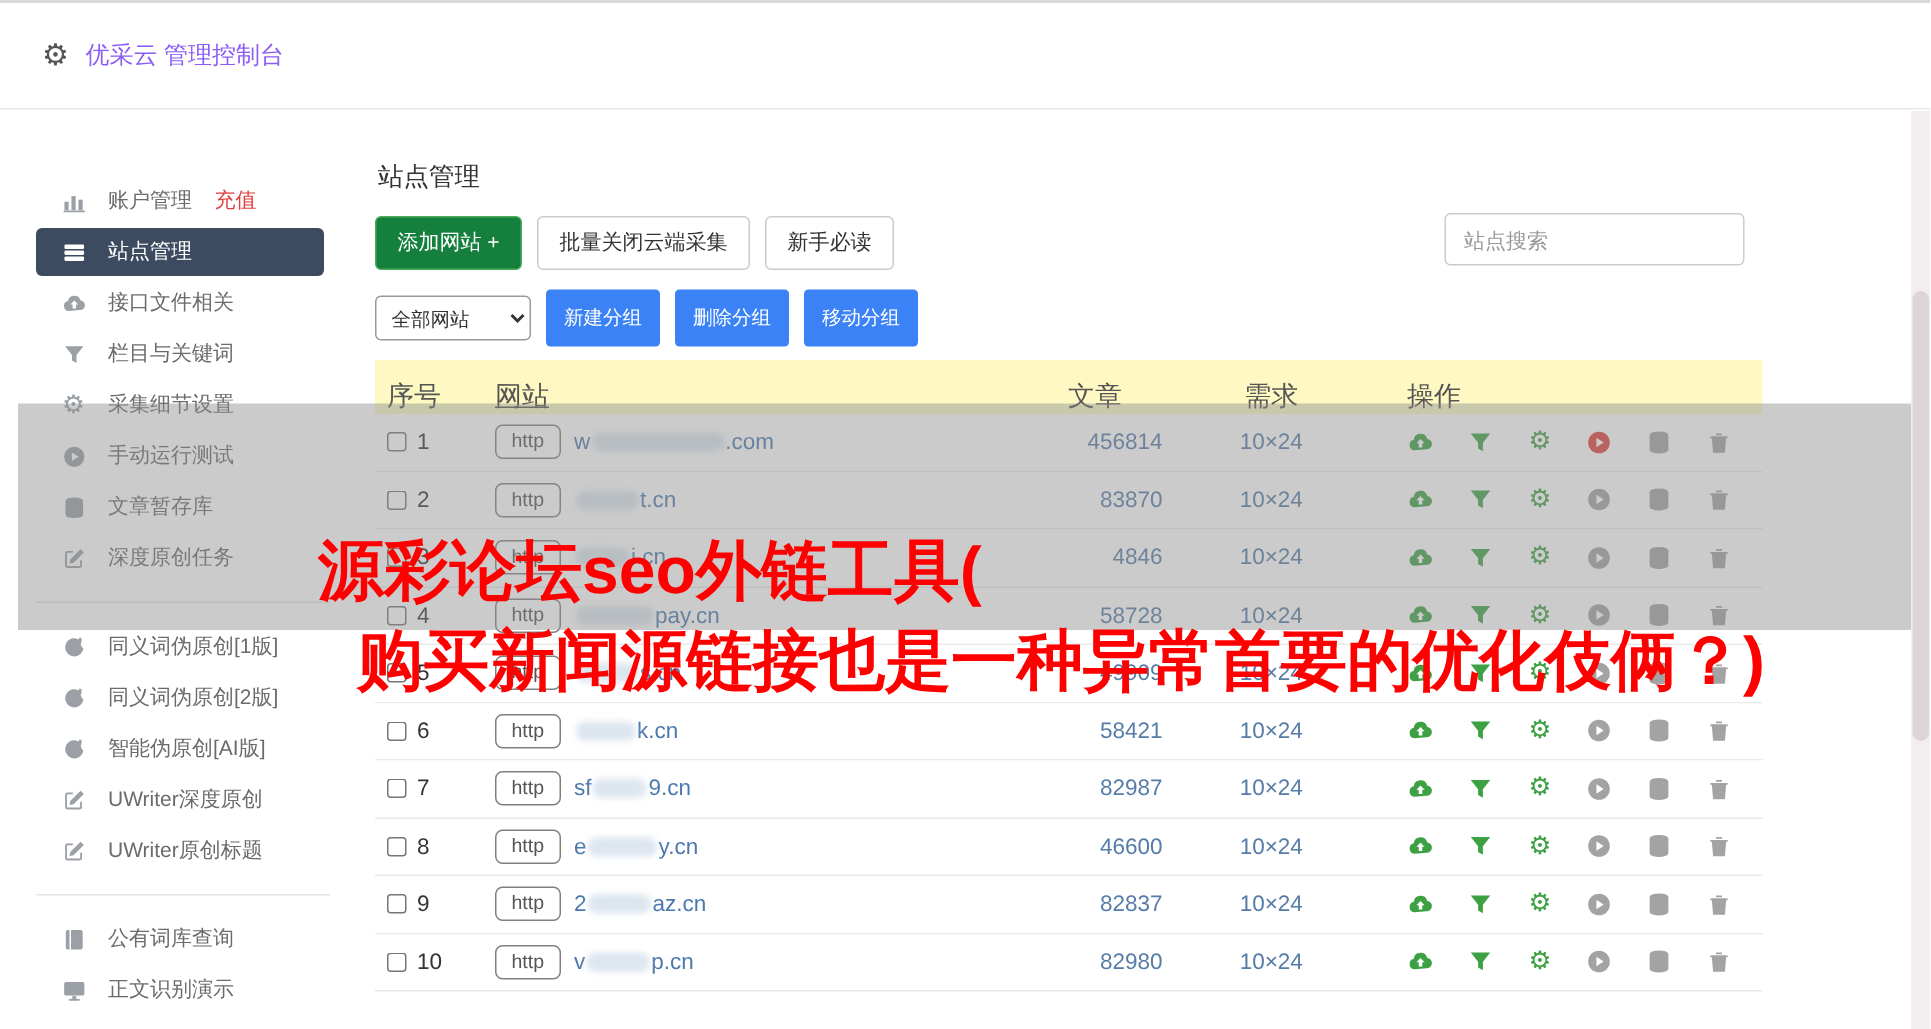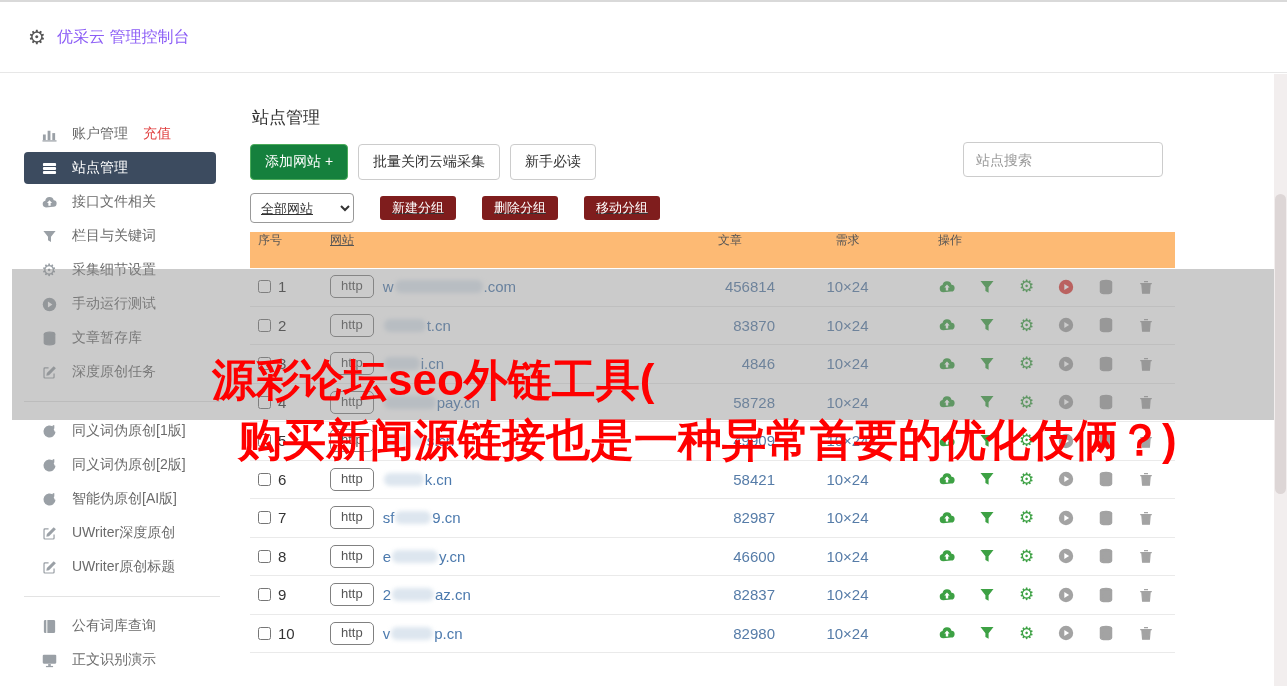--- a/index.html
+++ b/index.html
@@ -39,29 +39,29 @@
   .btn-row1 { margin-top:15px; display:flex; gap:10px; }
   .btn { height:36px; padding:0 14px; border-radius:4px; font-size:14px;
     display:inline-flex; align-items:center; cursor:pointer; border:1px solid transparent;
     background:#fff; font-family:inherit; }
   .btn-green { background:#15803d; color:#fff; border-color:#4cab5b; }
   .btn-default { border-color:#ccc; color:#333; }
   .search-input { position:absolute; top:68px; right:12px; width:200px; height:35px;
     border:1px solid #ccc; border-radius:4px; padding:0 12px; font-size:14px;
     color:#333; font-family:inherit; outline:none; }
   .search-input::placeholder { color:#999; }
-  .btn-row2 { margin-top:13px; display:flex; gap:26px; align-items:center;text-decoration:underline; }
+  .btn-row2 { margin-top:13px; display:flex; gap:10px; align-items:center; }
   .group-select { height:30px; min-width:104px; border:1px solid #999; border-radius:4px;
     font-size:13px; color:#333; padding:0 6px; font-family:inherit; background:#fff; }
-  .btn-blue { height:24px; padding:0 12px; border-radius:3px; background:#7f1d1d;
+  .btn-blue { height:38px; padding:0 12px; border-radius:3px; background:#3b82f6;
     color:#fff; font-size:13px; display:inline-flex; align-items:center; cursor:pointer; }
 
   
   .table { margin-top:9px; width:925px; font-size:15px; }
-  .thead { background:#fdba74; height:36px; display:flex; align-items:flex-start; color:#555; font-size:12px; }
+  .thead { background:#fef9c3; height:36px; display:flex; align-items:flex-end; color:#555; font-size:18px; }
   .trow { height:38.5px; display:flex; align-items:center; border-bottom:1px solid #eaeaea; background:#fff; }
   .col-seq { width:80px; padding-left:8px; display:flex; align-items:center; gap:7px; }
   .col-site { width:355px; display:flex; align-items:center; }
   .col-article { width:90px; text-align:right; color:#567ca8; }
   .col-demand { width:145px; text-align:center; color:#567ca8; }
   .col-ops { width:255px; display:flex; justify-content:space-between; padding:0 20px 0 18px; }
   .th-site { text-align:center;text-decoration:underline; } .th-art { text-align:center; color:#555; }
   .th-dem { color:#555; } .th-ops { text-align:center; }
   .row-check { width:13px; height:13px; margin:0; }
   .http-pill { border:1.5px solid #808080; border-radius:5px; padding:2px 10px 3px;

